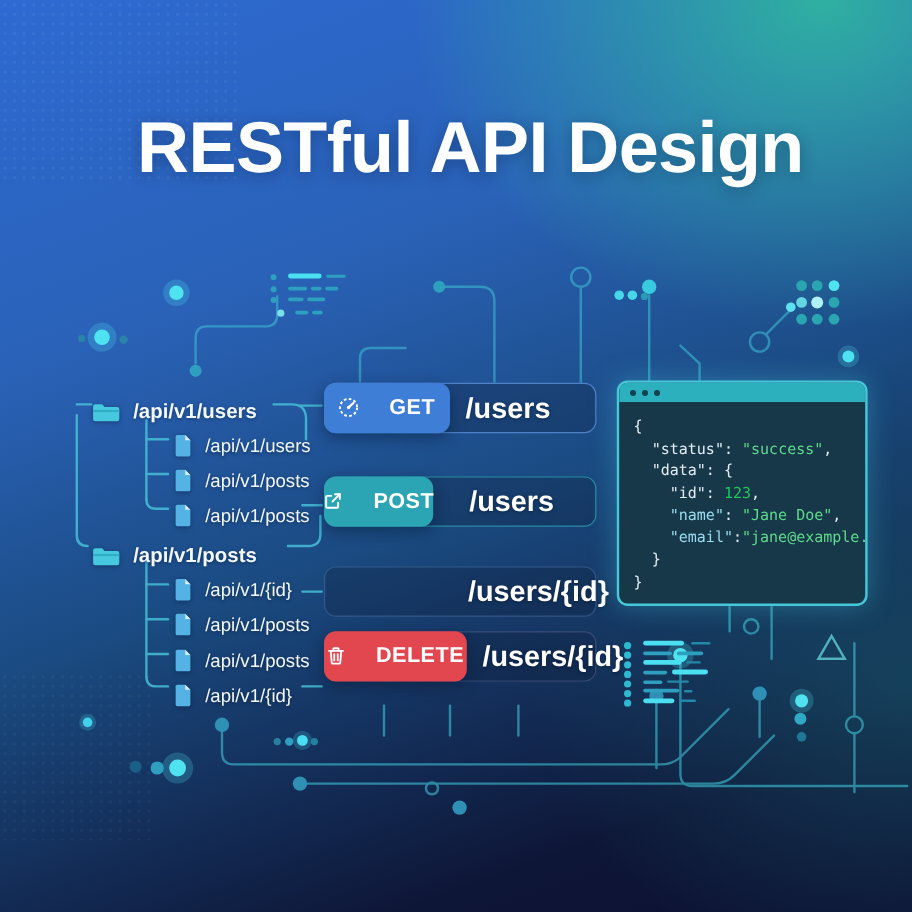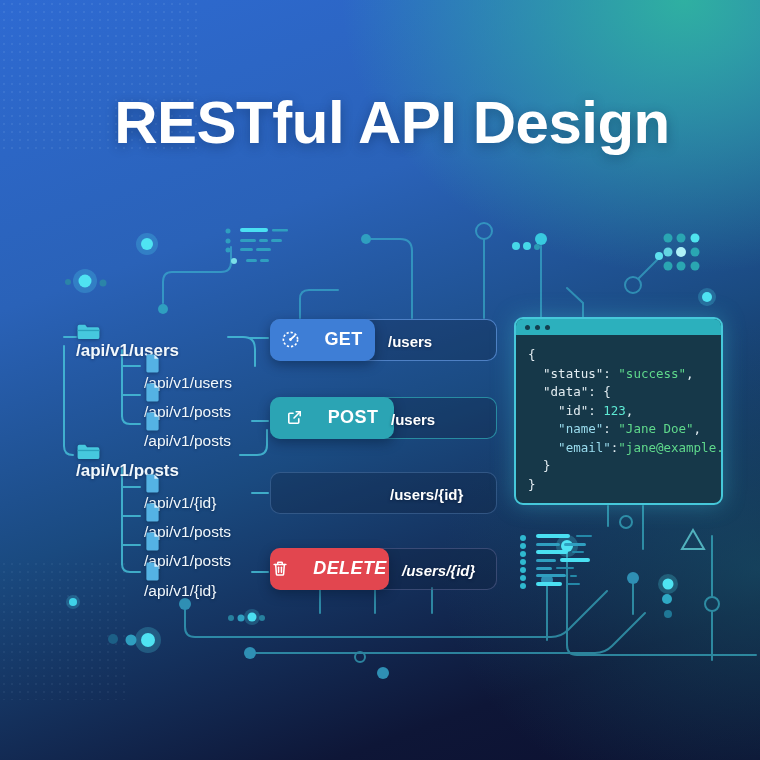--- a/index.html
+++ b/index.html
@@ -18,57 +18,57 @@
   .tex-tl{left:0;top:0;width:200px;height:150px;}
   .tex-b{left:0;top:560px;width:130px;height:140px;opacity:.1;}
   .deco{position:absolute;left:0;top:0;}
   .title{
     position:absolute;left:0;top:76px;width:100%;margin:12px;text-align:center;
     font-size:60px;font-weight:800;letter-spacing:-.5px;color:#ffffff;
     text-shadow:0 3px 12px rgba(0,25,60,.35);
   }
   
   .tree{position:absolute;left:62px;top:322px;width:210px;color:#f2f8fc;}
-  .trow{display:flex;align-items:flex-start;flex-direction:column;}
+  .trow{display:flex;align-items:flex-end;}
   .trow.folder{height:30.5px;padding-left:14px;font-size:17px;font-weight:700;}
   .trow.file{height:29.3px;padding-left:82px;font-size:15.5px;font-weight:500;}
   .trow.folder:nth-of-type(n+3){margin-top:2px;}
   .ticon{display:flex;margin-right:10px;flex:none;filter:drop-shadow(0 1px 2px rgba(0,20,40,.4));}
   .tlabel{white-space:nowrap;text-shadow:0 1px 3px rgba(0,20,50,.45);}
   
   .ep{
     position:absolute;left:270px;width:227px;height:42px;border-radius:10px;
     border:1.5px solid rgba(90,140,220,.7);background:rgba(13,30,55,.28);
     box-sizing:border-box;
   }
   .pill{
     position:absolute;left:-1.5px;top:-1.5px;height:42px;border-radius:10px;
     display:flex;align-items:center;justify-content:center;gap:24px;
     box-shadow:0 4px 12px rgba(0,18,40,.4);
   }
   .pill .mlabel{color:#fff;font-size:18px;font-weight:800;letter-spacing:.4px;}
   .micon{display:flex;}
   .route{
     position:absolute;top:0;height:42px;right:0;display:flex;align-items:center;
-    padding-left:14px;color:#fff;font-size:15px;font-weight:700;
+    padding-left:14px;color:#fff;font-size:24px;font-weight:700;
     text-shadow:0 1px 3px rgba(0,15,40,.5);white-space:nowrap;
   }
   
   .codewin{
     position:absolute;left:514px;top:317px;width:209px;height:188px;
     border:2px solid #46c8da;border-radius:9px;background:#163849;
     box-shadow:0 0 22px rgba(70,200,220,.35);box-sizing:border-box;overflow:hidden;
   }
   .codewin-bar{height:16px;background:#2cb0bd;display:flex;align-items:center;gap:5px;padding-left:9px;}
   .wdot{width:5px;height:5px;border-radius:50%;background:#134150;}
   .codewin-body{
     margin:0;padding:11px 12px 8px 12px;font-family:"DejaVu Sans Mono",monospace;
     font-size:12.5px;line-height:18.5px;white-space:pre;
   }
-  .tok-w{color:#e3edf2}.tok-g{color:#5fd98c}.tok-r{color:#5eead4}.tok-cy{color:#9adcee}
+  .tok-w{color:#e3edf2}.tok-g{color:#5fd98c}.tok-r{color:#22c55e}.tok-cy{color:#9adcee}
 </style>
 </head>
 <body>
 
 <div class="canvas">
   <div class="tex tex-tl"></div>
   <div class="tex tex-b"></div>
 
   <svg class="deco" width="760" height="760" viewBox="0 0 760 760">
 
@@ -317,36 +317,36 @@
               <circle cx="10" cy="10" r="7.5" fill="none" stroke="#fff" stroke-width="1.7" stroke-dasharray="2.4 2"></circle>
               <path d="M10 10 L14.2 6.2" stroke="#fff" stroke-width="1.9" stroke-linecap="round"></path>
               <circle cx="10" cy="10" r="1.5" fill="#fff"></circle>
             </svg>
           </span>
           <span class="mlabel">GET</span>
         </div>
         <span class="route" style="left:103px">/users</span>
       </div>
       <div class="ep" style="top: 397px; border-color: rgba(47, 167, 181, 0.75);">
-        <div class="pill" style="width:124px;background:#2ba4b4">
+        <div class="pill" style="width:91px;background:#2ba4b4">
           <span class="micon">
             <svg width="19" height="19" viewBox="0 0 20 20" fill="none" stroke="#fff" stroke-width="1.7" stroke-linecap="round" stroke-linejoin="round">
               <path d="M8.5 5.5 H5 Q4 5.5 4 6.5 V15 Q4 16 5 16 H13.5 Q14.5 16 14.5 15 V11.5"></path>
               <path d="M9.5 10.5 L16 4"></path>
               <path d="M11.8 4 H16 V8.2"></path>
             </svg>
           </span>
           <span class="mlabel">POST</span>
         </div>
         <span class="route" style="left:106px">/users</span>
       </div>
       <div class="ep" style="top: 472px; border-color: rgba(70, 110, 160, 0.6);">
         <span class="route" style="left:105px">/users/{id}</span>
       </div>
-      <div class="ep" style="top: 548px; border-color: rgba(85, 95, 140, 0.6); font-style: italic;">
+      <div class="ep" style="top: 526px; border-color: rgba(85, 95, 140, 0.6);">
         <div class="pill" style="width:119px;background:#e2464f">
           <span class="micon">
             <svg width="18" height="19" viewBox="0 0 20 21" fill="none" stroke="#fff" stroke-width="1.7" stroke-linecap="round" stroke-linejoin="round">
               <path d="M3.5 6 H16.5"></path>
               <path d="M7.5 6 V4.2 Q7.5 3.5 8.2 3.5 H11.8 Q12.5 3.5 12.5 4.2 V6"></path>
               <path d="M5.2 6 L6 16.8 Q6.1 17.8 7.1 17.8 H12.9 Q13.9 17.8 14 16.8 L14.8 6"></path>
               <path d="M8.4 9 V14.8"></path>
               <path d="M11.6 9 V14.8"></path>
             </svg>
           </span>

